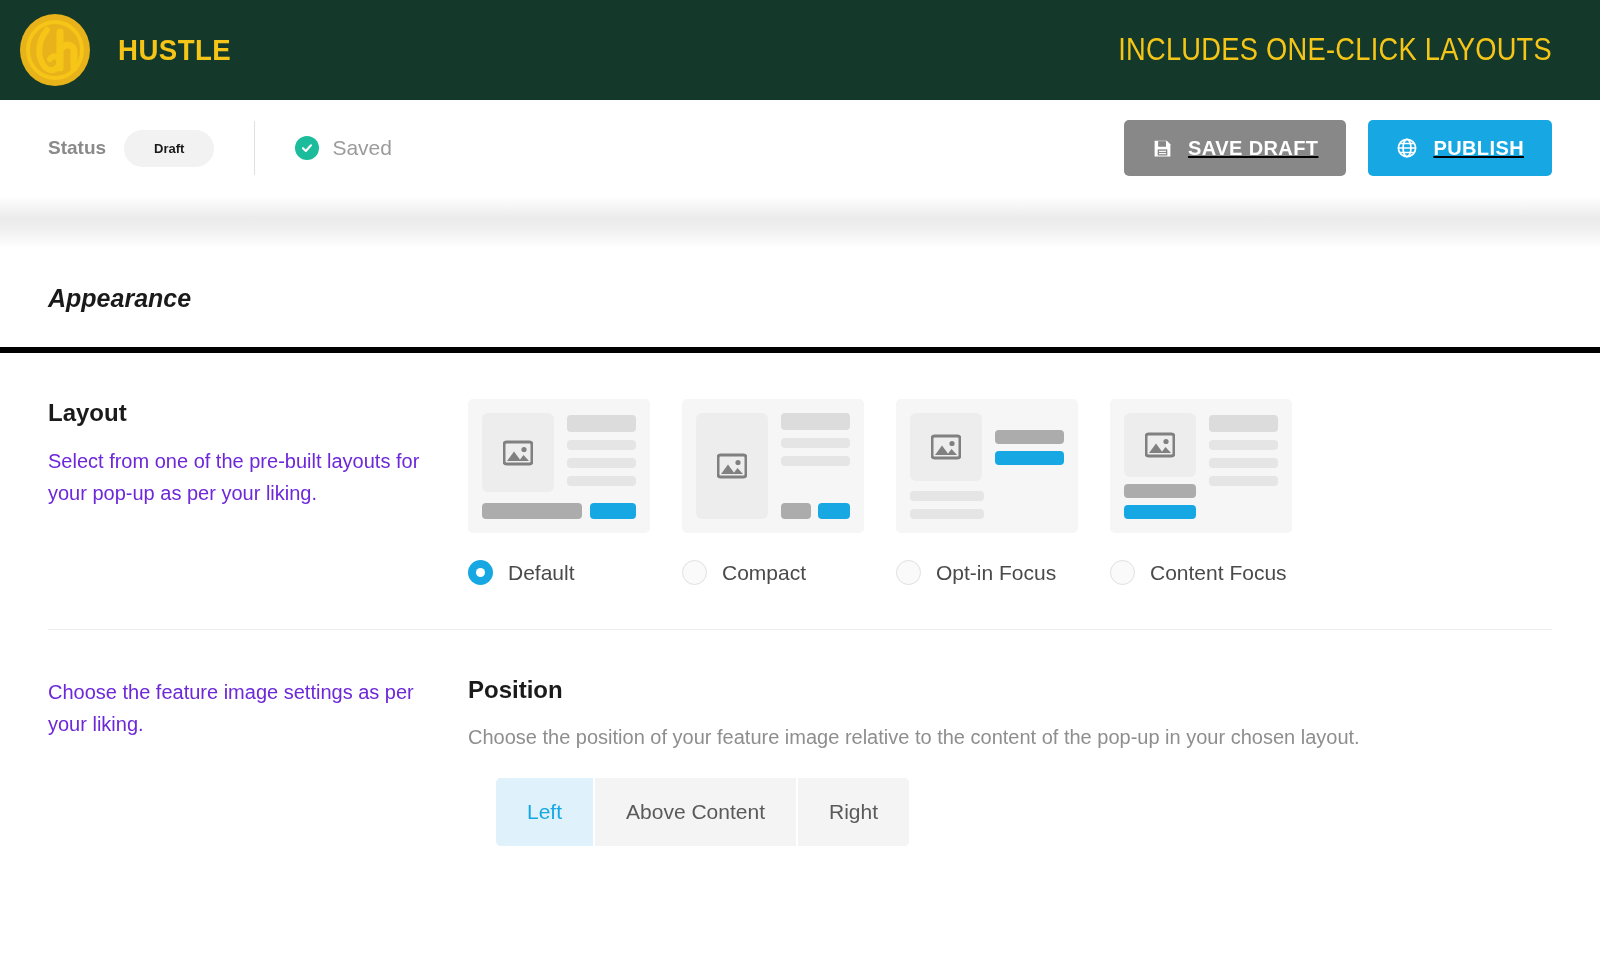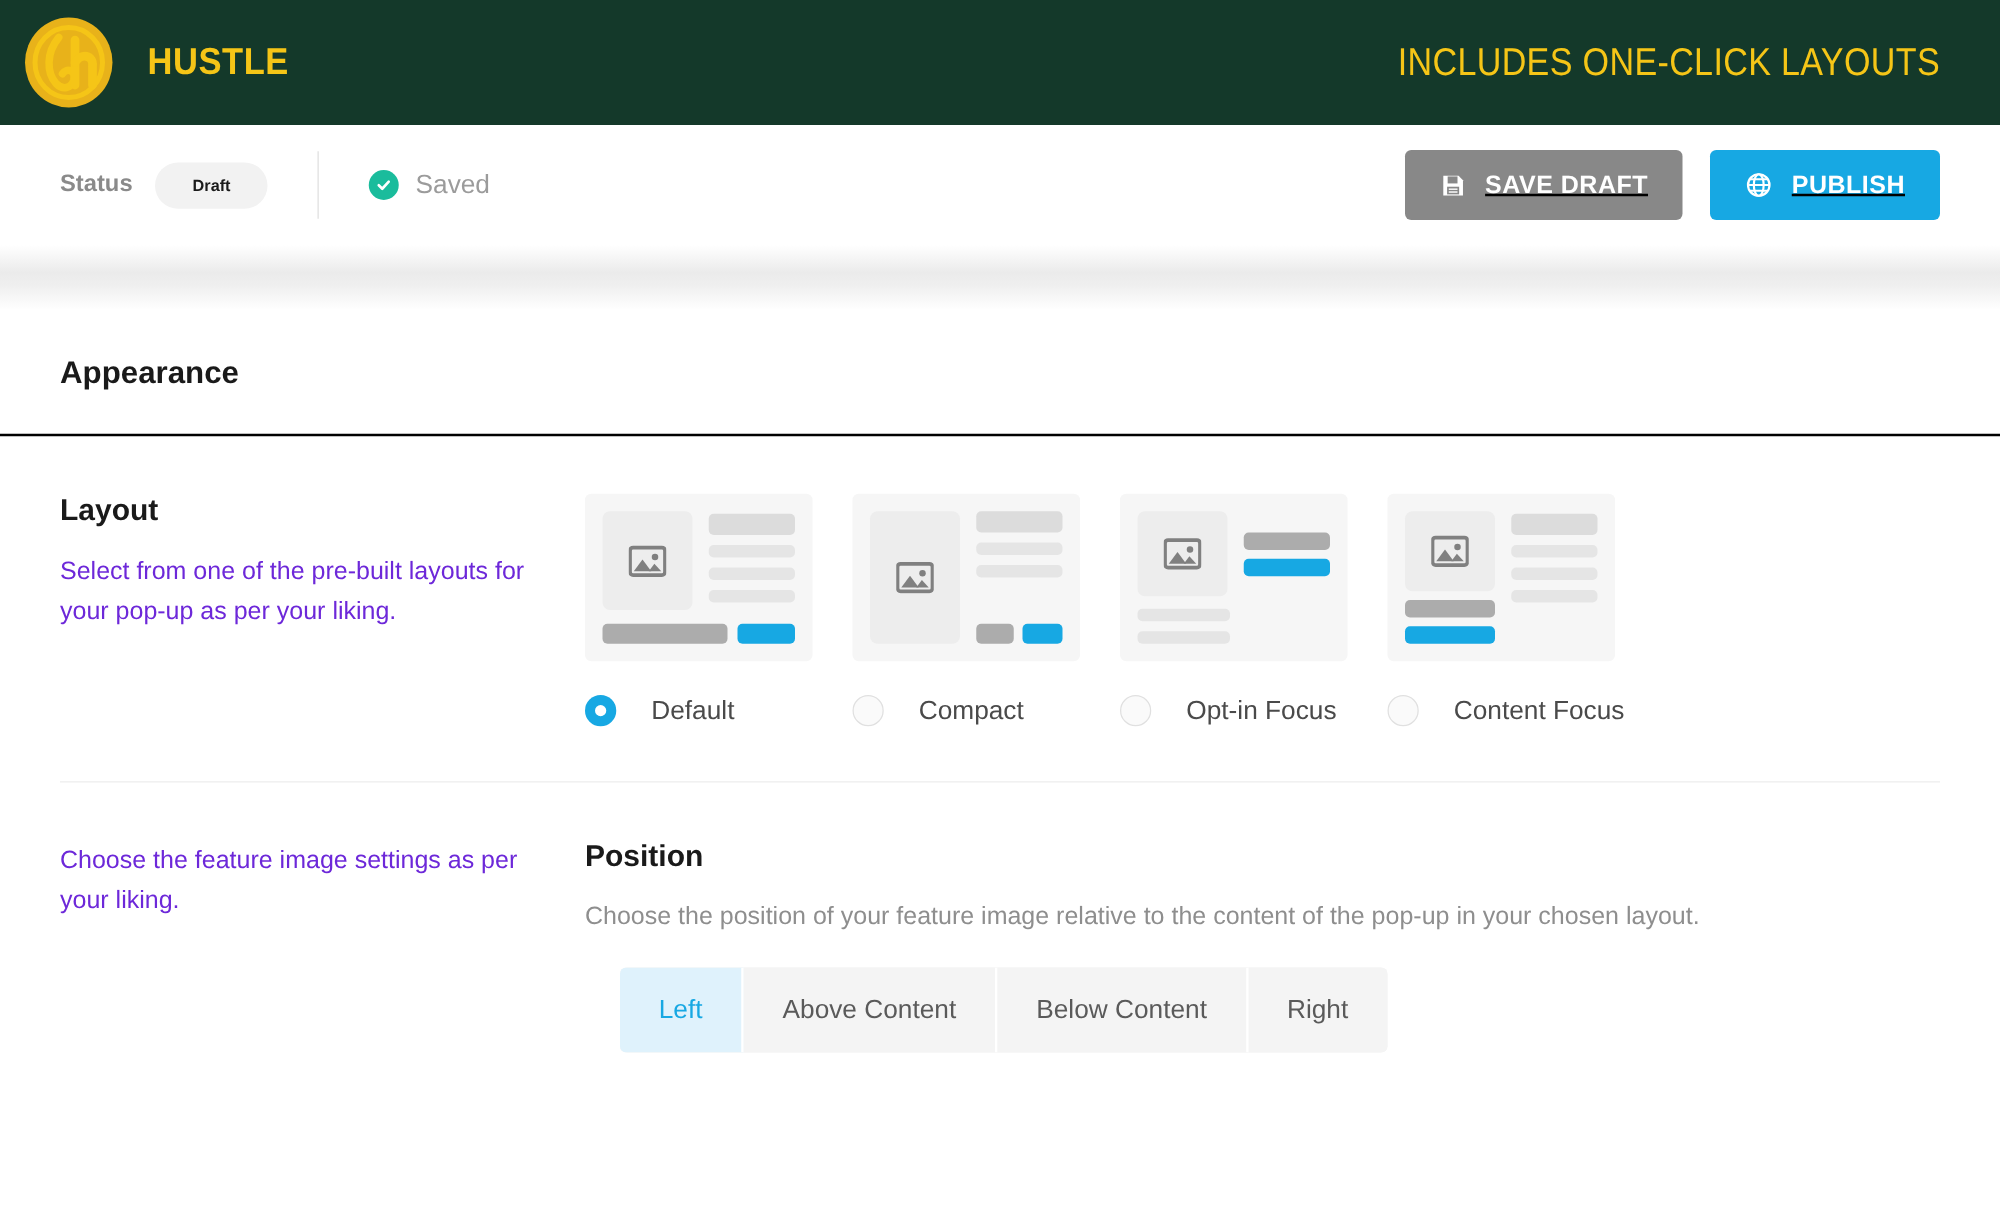--- a/index.html
+++ b/index.html
@@ -110,21 +110,22 @@
   
   .strip {
     height: 52px;
     background: linear-gradient(to bottom, #ffffff 0%, #ebebeb 42%, #efefef 62%, #ffffff 100%);
   }
 
   
   .card { background: #ffffff; }
   .card-head {
     padding: 36px 48px 34px 48px;
-    border-bottom: 2px solid #000000;
+    border-bottom: 6px solid #000000;
+    font-style: italic;
   }
   .card-title { font-size: 25px; font-weight: 700; color: #1A1A1A; }
 
   .section {
     display: flex;
     padding: 46px 48px 0 48px;
   }
   .section-col-left {
     width: 420px;
     flex: 0 0 420px;
@@ -221,21 +222,21 @@
   .radio-outer.on { background: #17A8E3; }
   .radio-outer.on::after {
     content: "";
     width: 9px; height: 9px;
     border-radius: 50%;
     background: #ffffff;
   }
   .radio-label {
     font-size: 21px;
     color: #4A4A4A;
-    margin-left: 28px;
+    margin-left: 15px;
     white-space: nowrap;
     cursor: pointer;
   }
 
   .hr {
     height: 1px;
     background: #EDEDED;
     margin: 44px 48px 0 48px;
   }
 
@@ -459,18 +460,17 @@
   <div class="section">
     <div class="section-col-left">
       <div class="sec-desc">Choose the feature image settings as per your liking.</div>
     </div>
     <div class="section-col-right">
       <div class="sec-title">Position</div>
       <div class="pos-desc">Choose the position of your feature image relative to the content of the pop-up in your chosen layout.</div>
       <div class="tabs">
         <div class="tab active">Left</div>
         <div class="tab">Above Content</div>
-        <div class="tab">Below Content</div>
         <div class="tab">Right</div>
       </div>
     </div>
   </div>
 </div>
 
 </body></html>

